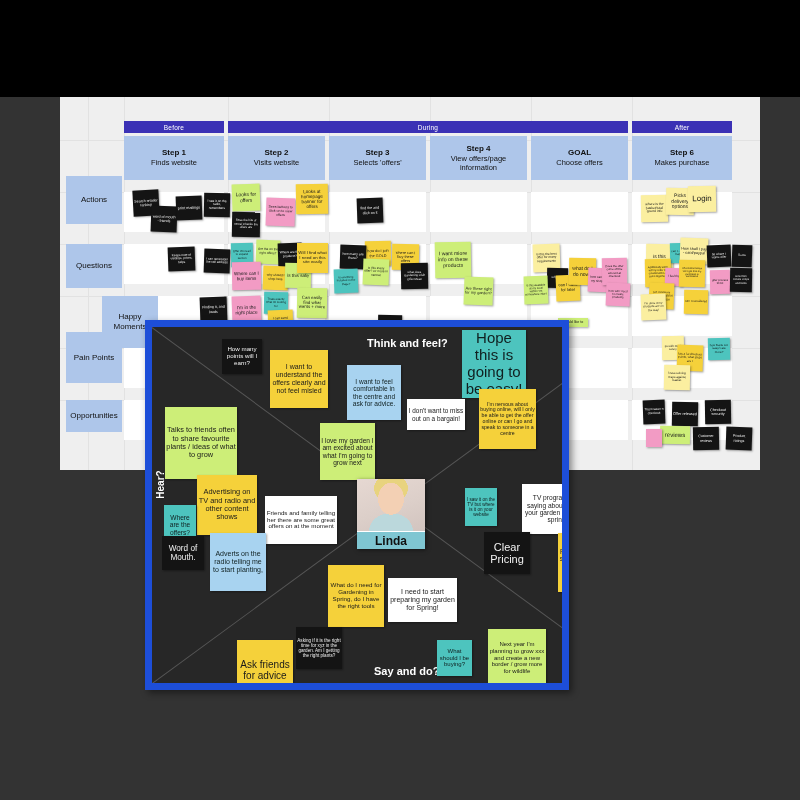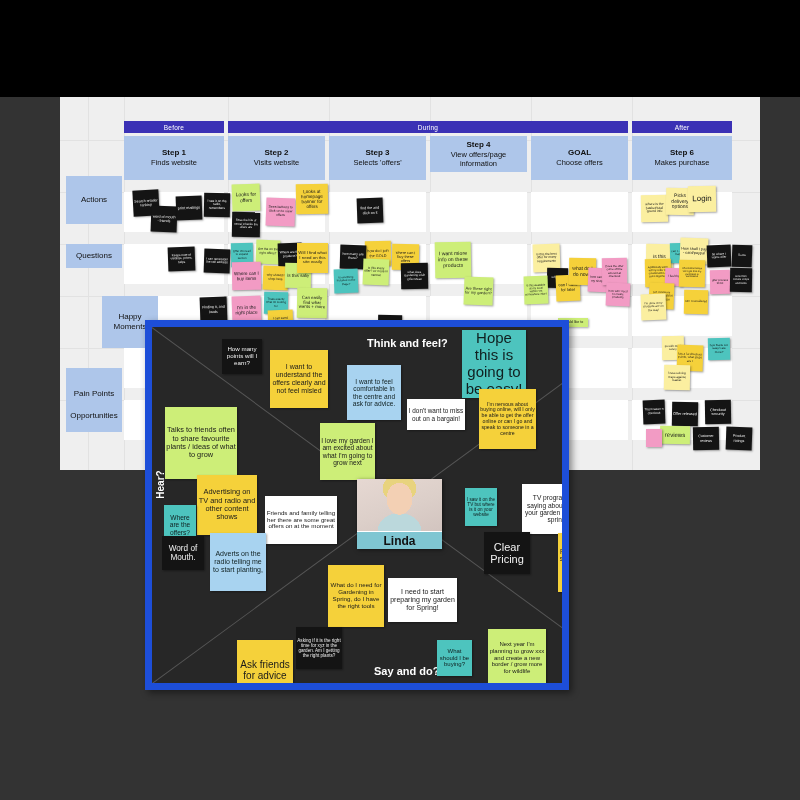--- a/index.html
+++ b/index.html
@@ -149,38 +149,38 @@
         <div class="s">Finds website</div>
       </div>
       <div class="stepbox" style="left: 228px; top: 136px; width: 97px; height: 44px;">
         <div class="t">Step 2</div>
         <div class="s">Visits website</div>
       </div>
       <div class="stepbox" style="left: 329px; top: 136px; width: 97px; height: 44px;">
         <div class="t">Step 3</div>
         <div class="s">Selects 'offers'</div>
       </div>
-      <div class="stepbox" style="left: 430px; top: 136px; width: 97px; height: 36px;">
+      <div class="stepbox" style="left: 430px; top: 136px; width: 97px; height: 44px;">
         <div class="t">Step 4</div>
         <div class="s">View offers/page information</div>
       </div>
       <div class="stepbox" style="left: 531px; top: 136px; width: 97px; height: 44px;">
         <div class="t">GOAL</div>
         <div class="s">Choose offers</div>
       </div>
       <div class="stepbox" style="left: 632px; top: 136px; width: 100px; height: 44px;">
         <div class="t">Step 6</div>
         <div class="s">Makes purchase</div>
       </div>
     </div>
   <div id="journey-rowlabels">
       <div class="rowlabel" style="top: 176px; height: 48px;">Actions</div>
-      <div class="rowlabel" style="top: 244px; height: 24px;">Questions</div>
+      <div class="rowlabel" style="top: 244px; height: 44px;">Questions</div>
       <div class="rowlabel" style="top: 296px; height: 52px; margin-left: 36px;">Happy Moments</div>
-      <div class="rowlabel" style="top: 368px; height: 51px;">Pain Points</div>
+      <div class="rowlabel" style="top: 332px; height: 51px;">Pain Points</div>
       <div class="rowlabel" style="top: 400px; height: 32px;">Opportunities</div>
     </div>
   <div id="journey-notes">
       <div class="note n-black" style="left: 133px; top: 190px; width: 26px; height: 26px; font-size: 3.6px; transform: rotate(-3deg);">Search retailer ranking</div>
       <div class="note n-black" style="left: 151px; top: 206px; width: 26px; height: 26px; font-size: 3.6px; transform: rotate(2deg);">word of mouth - friends</div>
       <div class="note n-black" style="left: 176px; top: 196px; width: 26px; height: 24px; font-size: 3.8px; transform: rotate(-2deg);">print mailings</div>
       <div class="note n-black" style="left: 204px; top: 193px; width: 26px; height: 24px; font-size: 3.2px; transform: rotate(1deg);">I see it on the radio, remembers</div>
       <div class="note n-black" style="left: 168px; top: 247px; width: 27px; height: 24px; font-size: 3.1px; transform: rotate(-2deg);">Keeps note of visitings, prices, helps</div>
       <div class="note n-black" style="left: 204px; top: 249px; width: 26px; height: 24px; font-size: 3.1px; transform: rotate(2deg);">I can remember the call address</div>
       <div class="note n-black" style="left: 200px; top: 297px; width: 27px; height: 25px; font-size: 3.6px; transform: rotate(-2deg);">Finding it, and loads</div>
@@ -277,20 +277,20 @@
           <div class="note n-black" style="left: 332px; top: 205px; width: 46px; height: 42px; font-size: 11px;">Clear Pricing</div>
           <div class="note n-yellow" style="left: 406px; top: 206px; width: 57px; height: 59px; font-size: 6.4px;">Friends sharing on social media about their gardening activities</div>
           <div class="note n-yellow" style="left: 176px; top: 238px; width: 56px; height: 62px; font-size: 6.2px;">What do I need for Gardening in Spring, do I have the right tools</div>
           <div class="note n-white" style="left: 236px; top: 251px; width: 69px; height: 44px; font-size: 7px;">I need to start preparing my garden for Spring!</div>
           <div class="note n-black" style="left: 144px; top: 300px; width: 46px; height: 42px; font-size: 4.6px;">Asking if it is the right time for xyz in the garden. Am I getting the right plants?</div>
           <div class="note n-yellow" style="left: 85px; top: 313px; width: 56px; height: 60px; font-size: 10px;">Ask friends for advice</div>
           <div class="note n-teal" style="left: 285px; top: 313px; width: 35px; height: 36px; font-size: 6px;">What should I be buying?</div>
           <div class="note n-green" style="left: 336px; top: 302px; width: 58px; height: 58px; font-size: 6px;">Next year I'm planning to grow xxx and create a new border / grow more for wildlife</div>
         </div>
 
-      <div id="linda" style="left:205px;top:152px;width:68px;height:70px;padding-left:17px;">
+      <div id="linda" style="left:205px;top:152px;width:68px;height:70px;">
         <div class="photo"></div>
         <div class="cap">Linda</div>
       </div>
     </div>
   </div>
 
 </div>
 
 </body></html>

